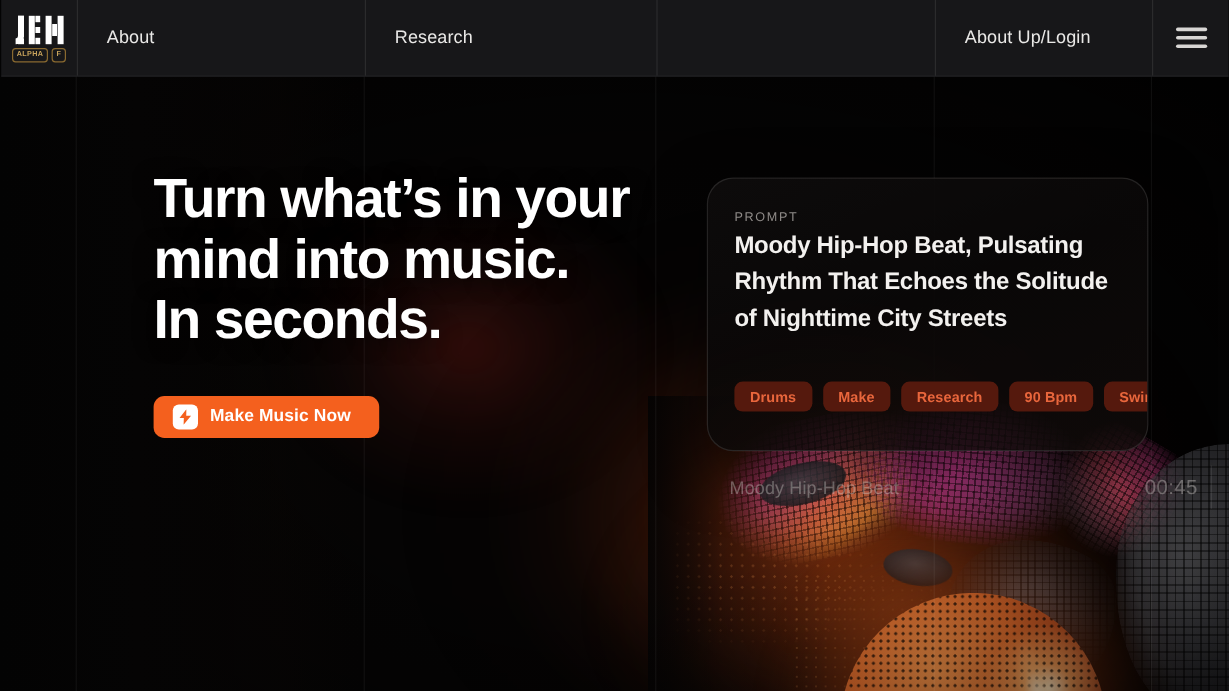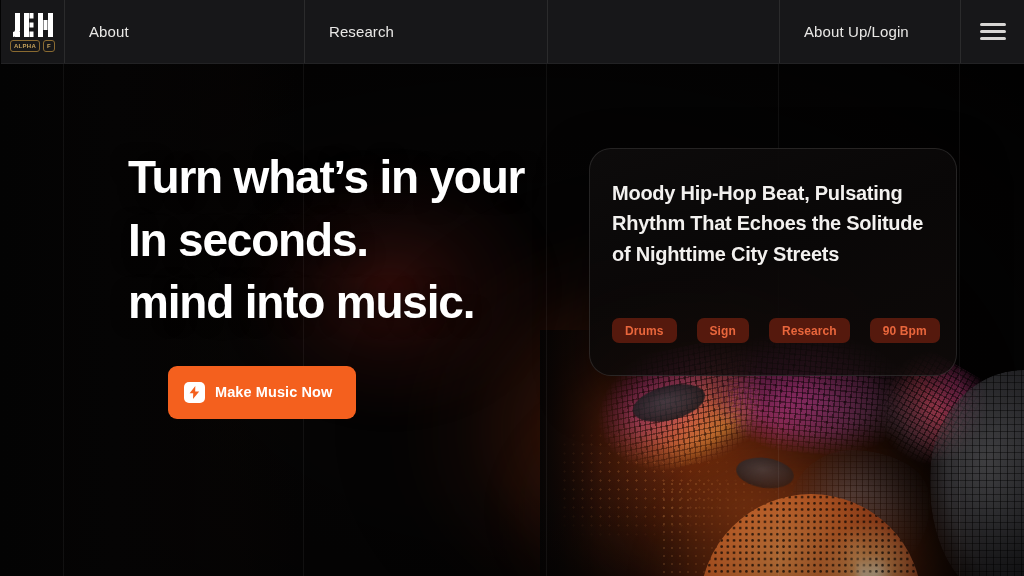--- a/index.html
+++ b/index.html
@@ -226,28 +226,28 @@
   .nav-burger-cell{ flex:1; justify-content:center; border-right:none; cursor:pointer; }
   .burger{ display:flex; flex-direction:column; gap:4px; }
   .burger span{ display:block; width:26px; height:3px; border-radius:2px; background:#d8d6d4; }
 
   
   .hero{ position:absolute; left:128px; top:140px; z-index:10; }
   .headline{
     font-size:46px; line-height:1.10; font-weight:700; color:#fff;
     letter-spacing:-1.2px; text-shadow:0 2px 18px rgba(0,0,0,.55);
   }
-  .headline span{ display:block; white-space:nowrap;margin-top:12px; }
+  .headline span{ display:block; white-space:nowrap; }
 
   .cta-row{ display:flex; gap:14px; margin-top:38px; }
   .btn{
     display:flex; align-items:center; gap:10px;
-    height:53px; border-radius:9px; cursor:pointer;
+    height:35px; border-radius:9px; cursor:pointer;
     font-size:14.5px; font-weight:700; letter-spacing:.1px;
-    border:none; color:#fff; font-family:"Liberation Sans", sans-serif;margin-left:40px;
+    border:none; color:#fff; font-family:"Liberation Sans", sans-serif;
   }
   .btn-primary{ background:#F4601E; padding:0 24px 0 16px; }
   .btn-secondary{ background:#0a0a0b; padding:0 26px; border:1px solid rgba(255,255,255,.10); }
 
   .bolt-badge{
     width:21px; height:21px; border-radius:5px; background:#fff;
     display:flex; align-items:center; justify-content:center; flex:0 0 auto;
   }
   .spk{ display:flex; align-items:center; flex:0 0 auto; }
 
@@ -263,21 +263,21 @@
   }
   .prompt-label{
     font-size:10.5px; letter-spacing:1.4px; color:#8f8b88; font-weight:400;
   }
   .prompt-text{
     margin-top:3px; font-size:20px; line-height:1.52; font-weight:600;
     color:#f3f1ef; letter-spacing:-.25px;
   }
   .tag-row{
     position:absolute; left:22px; right:0; top:169px;
-    display:flex; gap:20px; flex-wrap:nowrap;
+    display:flex; gap:9px; flex-wrap:nowrap;
   }
   .tag{
     flex:0 0 auto; height:25px; padding:0 13px; border-radius:7px;
     background:#55190d; color:#e9663c; font-size:12px; font-weight:600;
     display:flex; align-items:center; white-space:nowrap; cursor:pointer;
     letter-spacing:.1px;
   }
 </style>
 </head>
 <body>
@@ -306,20 +306,25 @@
 
   <div class="bg-vignette"></div>
   <div class="bg-left-dark"></div>
 
   <div class="gridline" style="left:63px;"></div>
   <div class="gridline" style="left:303px;"></div>
   <div class="gridline" style="left:546px;"></div>
   <div class="gridline" style="left:778px;"></div>
   <div class="gridline" style="left:959px;"></div>
 
+  <div class="player-strip">
+    <div class="player-title">Moody Hip-Hop Beat</div>
+    <div class="player-time">00:45</div>
+    <div class="player-divider"></div>
+  </div>
 
   <div class="navbar">
 
     <div class="nav-cell nav-logo-cell">
       <div class="logo-wordmark">
         <svg width="42" height="24" viewBox="0 0 42 24" aria-hidden="true">
 
           <path d="M0 0 h5 v17 a7 7 0 0 1 -7 7 v-5 a2 2 0 0 0 2 -2 z" fill="#ffffff" transform="translate(3,0)"></path>
           <rect x="3" y="0" width="5" height="18" fill="#ffffff"></rect>
           <rect x="3" y="19" width="5" height="5" fill="#ffffff"></rect>
@@ -359,42 +364,43 @@
         <span></span>
           <span></span>
           <span></span>
       </span>
     </div>
   </div>
 
   <div class="hero">
     <h1 class="headline">
       <span>Turn what’s in your</span>
+      <span>mind into music.</span>
       <span>In seconds.</span>
-      <span>mind into music.</span>
     </h1>
 
     <div class="cta-row">
       <button class="btn btn-primary">
         <span class="bolt-badge">
           <svg width="11" height="13" viewBox="0 0 11 13" aria-hidden="true">
             <path d="M6.3 0 L0.6 7.3 H4.2 L4.0 13 L10.2 5.4 H6.2 Z" fill="#F4601E"></path>
           </svg>
         </span>
         <span>Make Music Now</span>
       </button>
 
     </div>
   </div>
 
   <div class="prompt-card">
+    <div class="prompt-label">PROMPT</div>
     <div class="prompt-text">Moody Hip-Hop Beat, Pulsating Rhythm That Echoes the Solitude of Nighttime City Streets</div>
     <div class="tag-row">
       <span class="tag">Drums</span>
-      <span class="tag">Sign</span>
+      <span class="tag">Make</span>
       <span class="tag">Research</span>
       <span class="tag">90 Bpm</span>
       <span class="tag">Swing</span>
 
     </div>
   </div>
 
 </div>
 
 </body></html>

